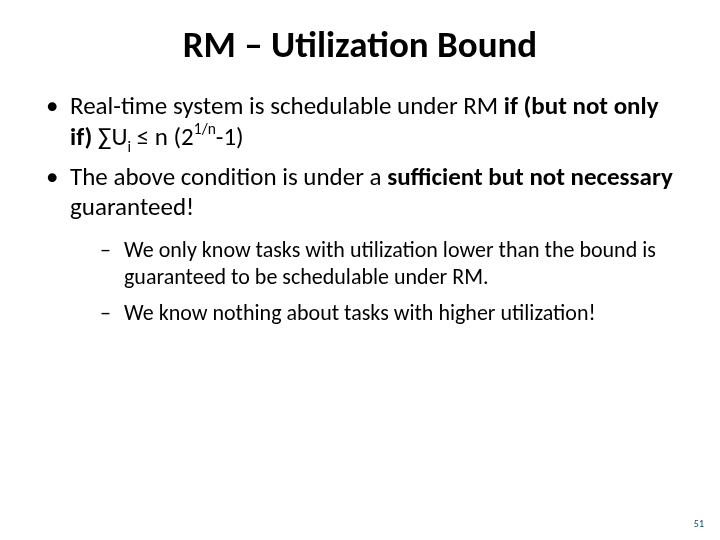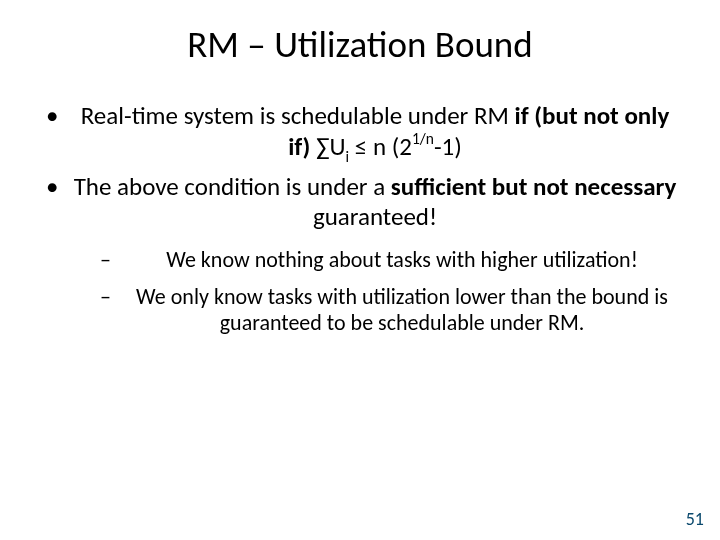--- a/index.html
+++ b/index.html
@@ -13,30 +13,29 @@
     overflow: hidden;
   }
   .slide {
     width: 100%;
     height: 100%;
     padding: 18px 40px 20px 40px;
     position: relative;
   }
   .title {
     font-size: 37px;
-    font-weight: 400;
+    font-weight: 700;
     text-align: center;
-    margin-bottom: 34px;
+    margin-bottom: 24px;
     margin-top: 4px;
     letter-spacing: 0px;
   }
   ul.main {
     list-style: none;
     padding-left: 0;
-    text-align: center;
   }
   ul.main > li {
     font-size: 25px;
     line-height: 1.22;
     margin-bottom: 6px;
     padding-left: 30px;
     position: relative;
   }
   ul.main > li::before {
     content: "•";
@@ -64,38 +63,38 @@
     top: 0;
     font-size: 22px;
   }
   .bold { font-weight: 700; }
   .subsc { font-size: 0.62em; vertical-align: sub; position: relative; top: 0.1em; }
   .supsc { font-size: 0.62em; vertical-align: super; position: relative; top: -0.1em; }
   .page-number {
     position: absolute;
     right: 16px;
     bottom: 10px;
-    font-size: 18px;
+    font-size: 10px;
     color: #0c4a6e;
   }
 </style>
 </head>
 <body>
 
 <div class="slide">
 
   <h1 class="title">RM – Utilization Bound</h1>
 
   <ul class="main">
     <li>
       <span>Real-time system is schedulable under RM </span><span class="bold">if (but not only if)</span><span>  ∑U</span><span class="subsc">i</span><span> ≤ n (2</span><span class="supsc">1/n</span><span>-1)</span>
     </li>
     <li>
       <span>The above condition is under a </span><span class="bold">sufficient but not necessary</span><span> guaranteed!</span>
       <ul class="sub">
+        <li> We only know tasks with utilization lower than the bound is guaranteed to be schedulable under RM.</li>
         <li>We know nothing about tasks with higher utilization!</li>
-        <li> We only know tasks with utilization lower than the bound is guaranteed to be schedulable under RM.</li>
       </ul>
     </li>
   </ul>
 
   <div class="page-number">51</div>
 </div>
 
 </body></html>

